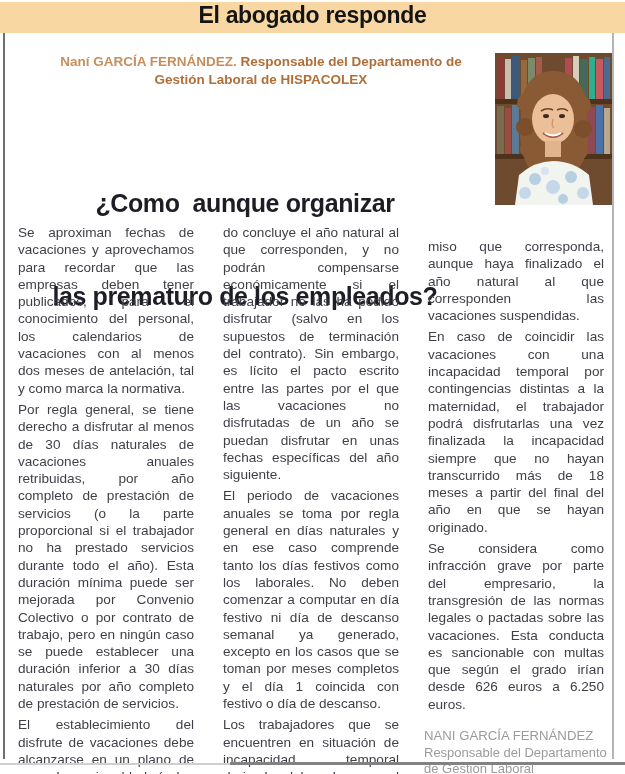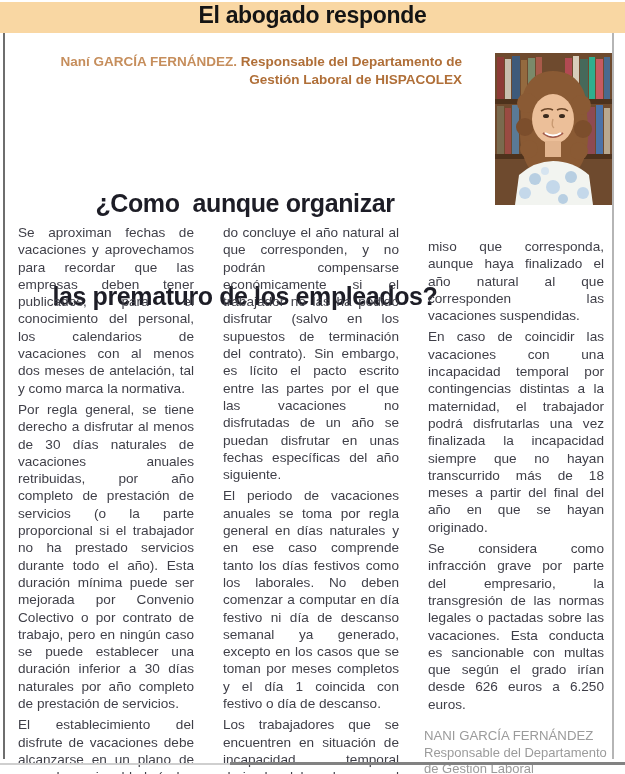--- a/index.html
+++ b/index.html
@@ -29,21 +29,21 @@
     position: absolute;
     left: 3px; top: 33px;
     width: 611px; height: 726px;
     border-left: 2px solid #6e6e6e;
     border-right: 2px solid #b5b5b5;
   }
   .byline {
     position: absolute;
     left: 60px; top: 53px;
     width: 402px;
-    text-align: right;
+    text-align: center;
     font-size: 13.5px;
     line-height: 18px;
   }
   .byline .name { color: #c68e5c; font-weight: bold; }
   .byline .role { color: #b06f38; font-weight: bold; }
   .photo {
     position: absolute;
     left: 495px; top: 53px;
     width: 117px; height: 152px;
     background: #6e4a2e;

